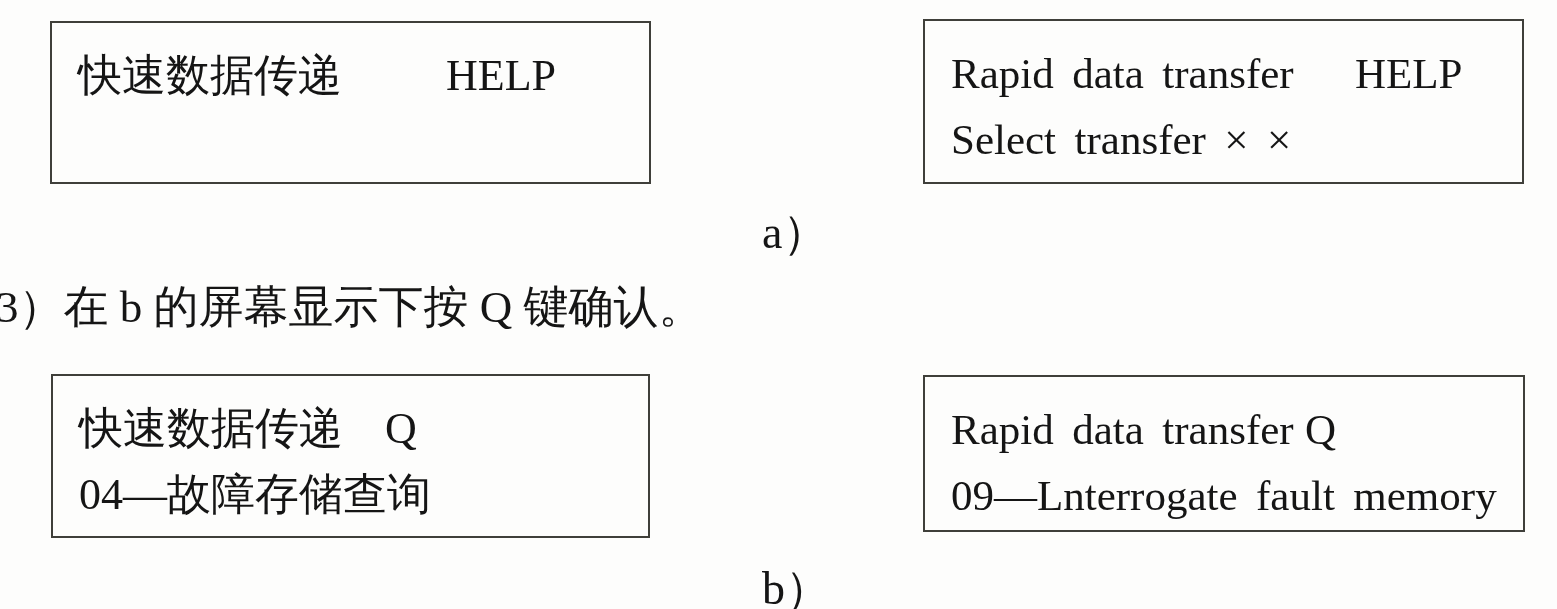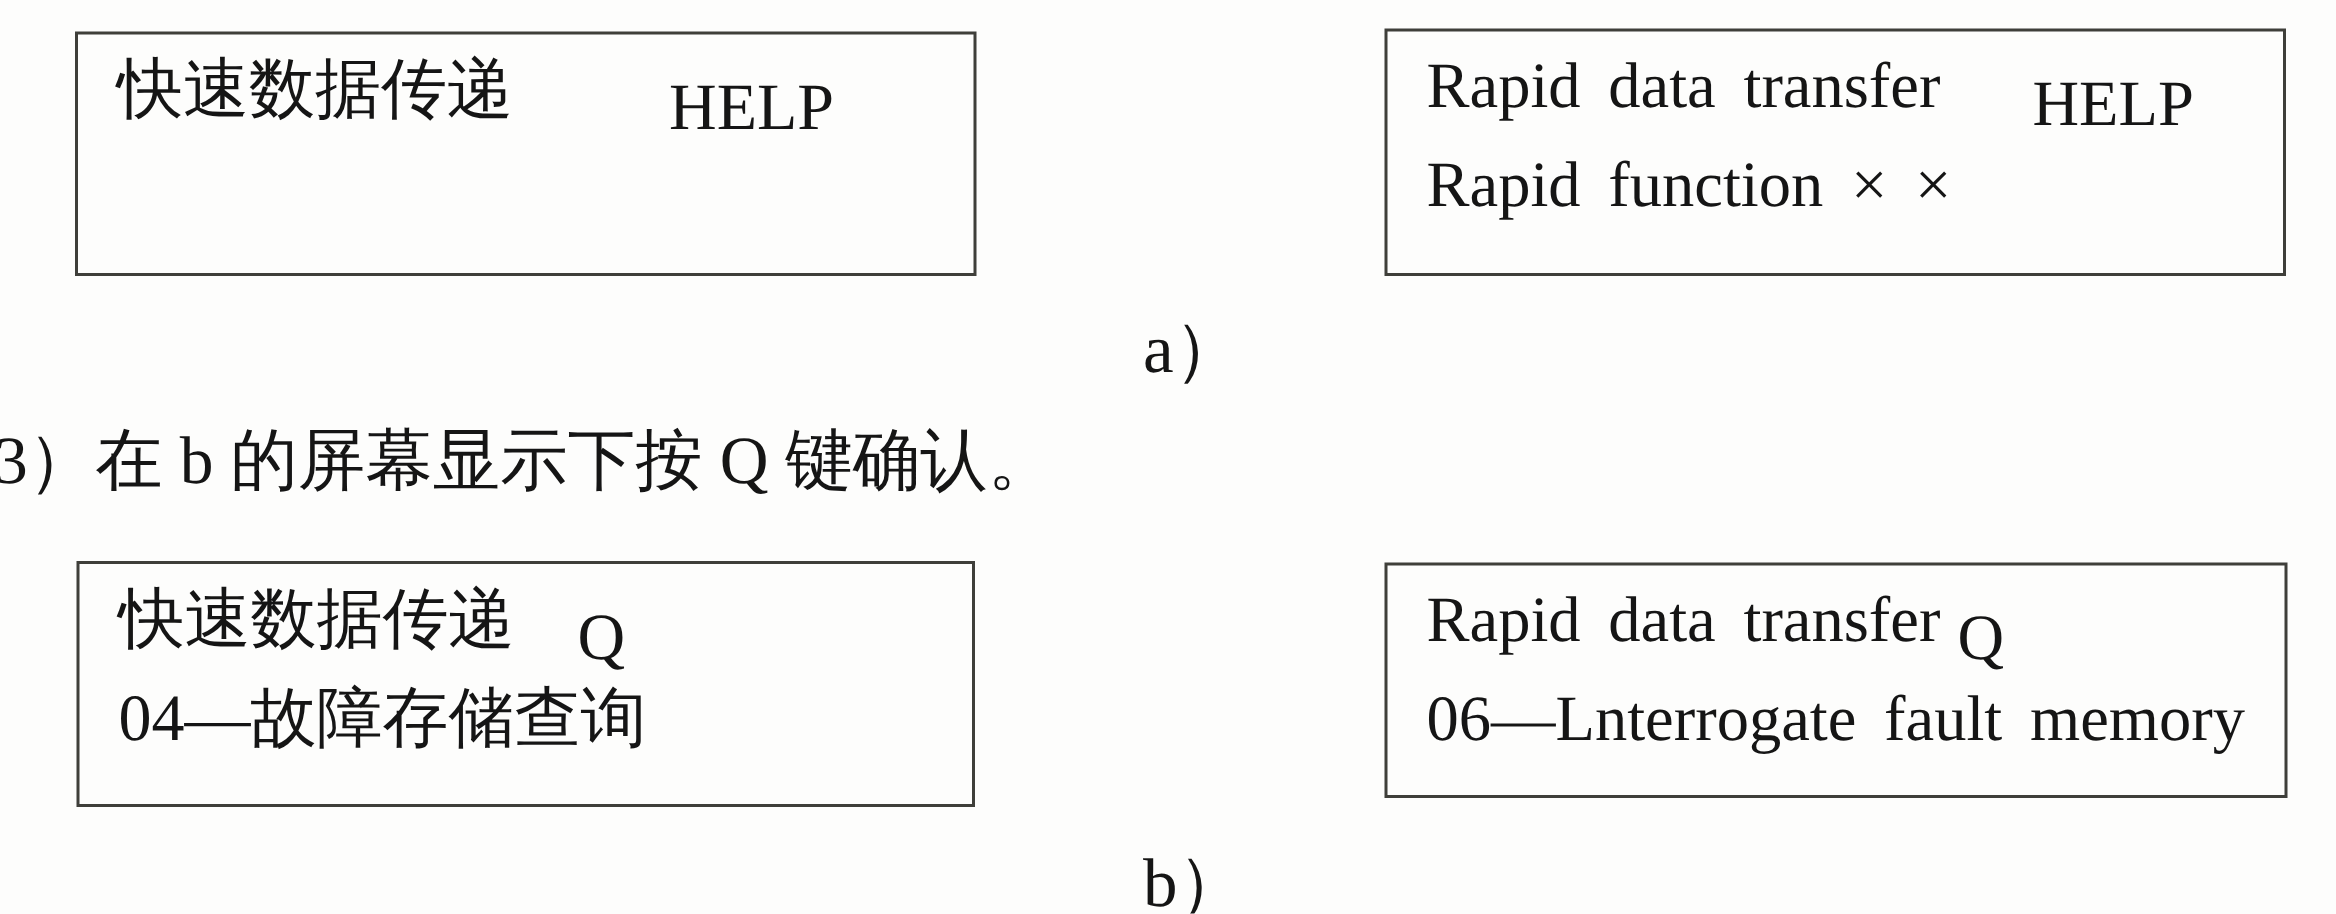--- a/index.html
+++ b/index.html
@@ -18,37 +18,37 @@
     width:1557px;
     height:609px;
     background:var(--bg);
     overflow:hidden;
   }
   .screen-box{
     position:absolute;
     border:2px solid var(--border);
     background:var(--bg);
     box-sizing:border-box;
-    padding:4px 10px 0 26px;
+    padding:20px 10px 0 26px;
   }
   .box-a-cn{left:50px;top:21px;width:601px;height:163px;}
   .box-a-en{left:923px;top:19px;width:601px;height:165px;}
   .box-b-cn{left:51px;top:374px;width:599px;height:164px;}
   .box-b-en{left:923px;top:375px;width:602px;height:157px;}
   .line{
     position:relative;
     height:66px;
     line-height:66px;
     font-size:44px;
     white-space:nowrap;
   }
   .en .line{font-size:43px;word-spacing:0.18em;}
   .key{
     position:absolute;
-    top:12px;
+    top:0;
     line-height:66px;
   }
   .box-a-cn .key{left:368px;}
   .box-a-en .key{left:404px;}
   .box-b-cn .key{left:306px;}
   .box-b-en .key{left:354px;}
   .caption{
     position:absolute;
     font-size:46px;
     line-height:1.1;
@@ -76,21 +76,21 @@
       <span class="key">HELP</span>
     </div>
   </div>
 
   <div class="screen-box box-a-en en">
     <div class="line">
       <span>Rapid data transfer</span>
       <span class="key">HELP</span>
     </div>
     <div class="line">
-      <span>Rapid function × ×</span>
+      <span>Select transfer × ×</span>
     </div>
   </div>
 
   <div class="caption caption-a">a）</div>
 
   <div class="instruction">3）在 b 的屏幕显示下按 Q 键确认。</div>
 
   <div class="screen-box box-b-cn cn">
     <div class="line">
       <span>快速数据传递</span>
@@ -100,19 +100,19 @@
       <span>04—故障存储查询</span>
     </div>
   </div>
 
   <div class="screen-box box-b-en en">
     <div class="line">
       <span>Rapid data transfer</span>
       <span class="key">Q</span>
     </div>
     <div class="line">
-      <span>06—Lnterrogate fault memory</span>
+      <span>09—Lnterrogate fault memory</span>
     </div>
   </div>
 
   <div class="caption caption-b">b）</div>
 
 </div>
 
 </body></html>

